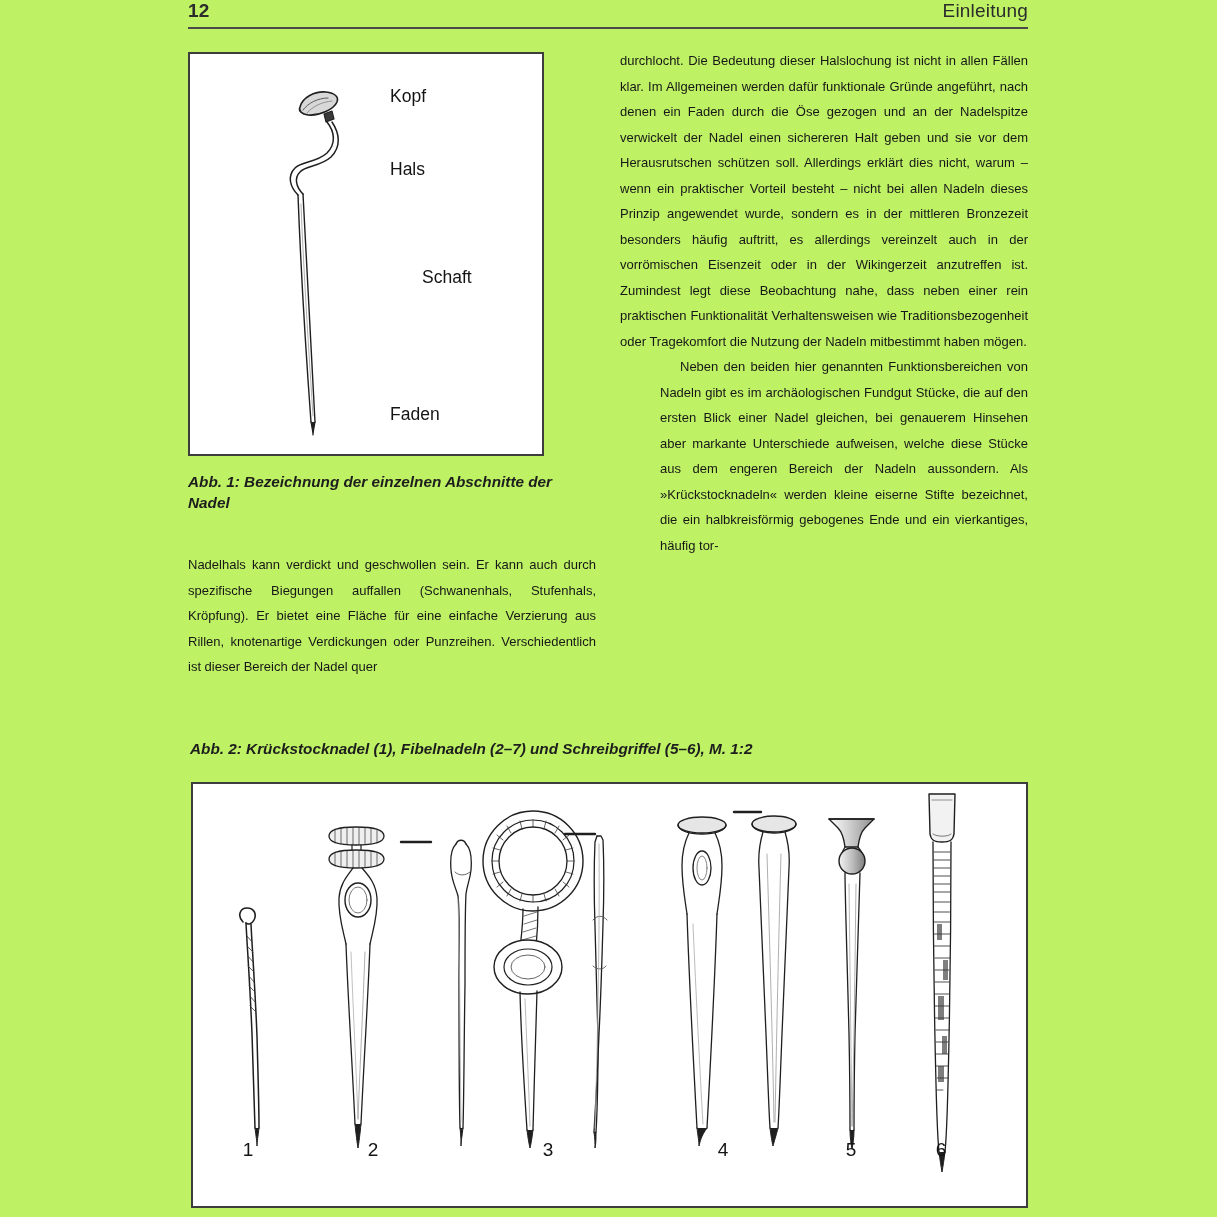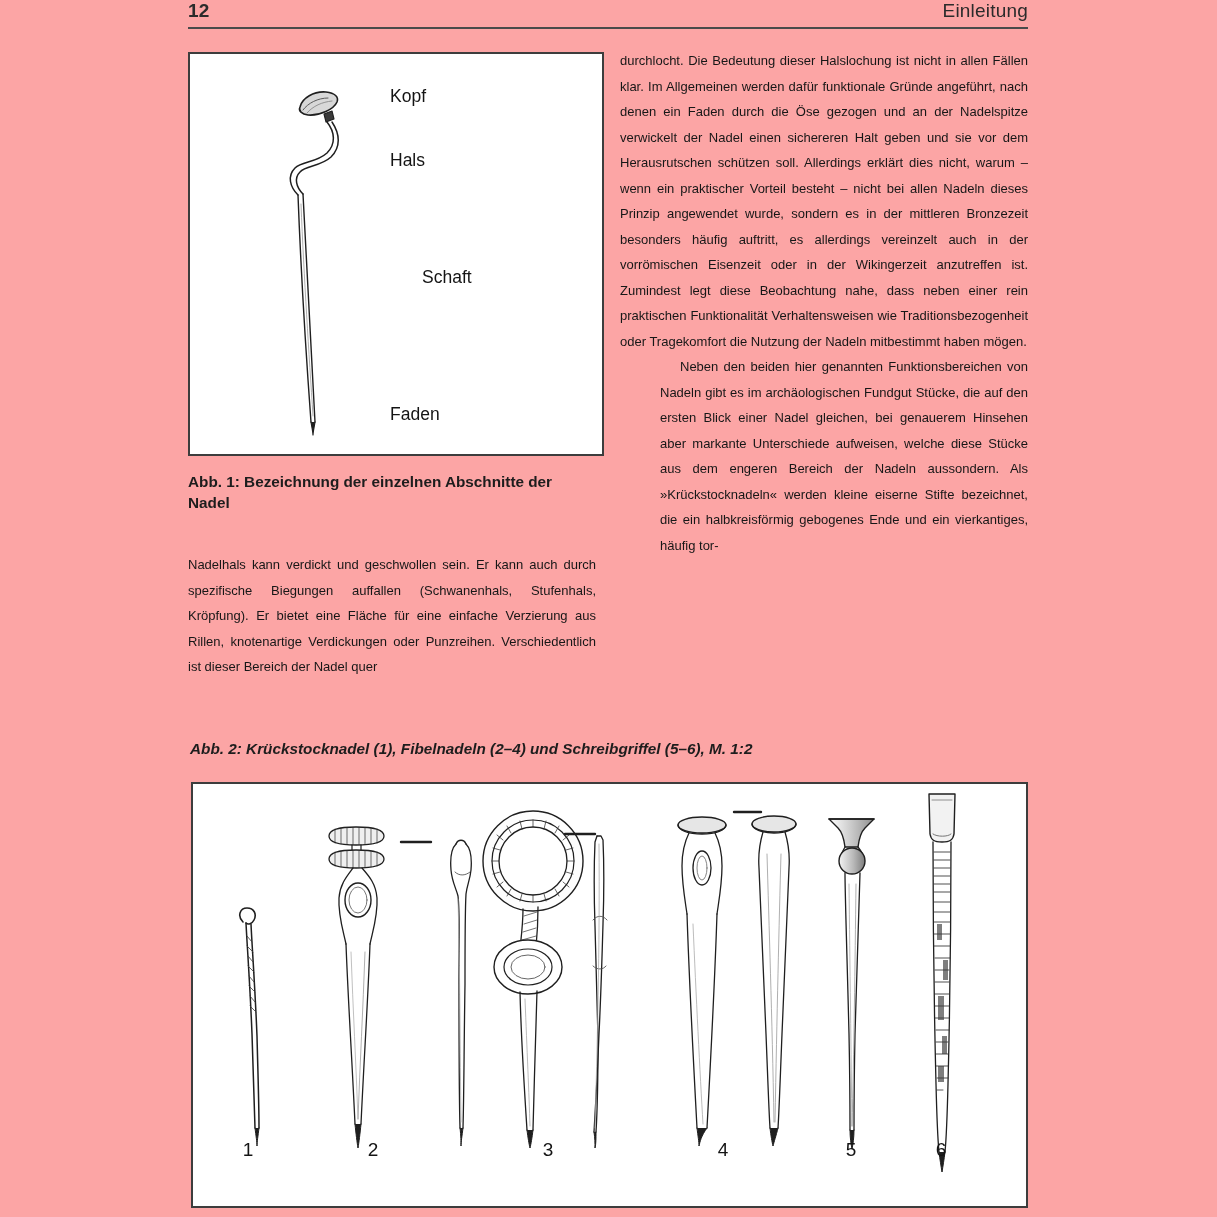--- a/index.html
+++ b/index.html
@@ -8,21 +8,21 @@
     background: #ffffff;
   }
   body {
     font-family: "Liberation Sans", sans-serif;
     color: #1a1a1a;
   }
   #page {
     position: relative;
     width: 1217px;
     height: 1217px;
-    background: #fca5a5;
+    background: #bef264;
     overflow: hidden;
   }
 
   
   #running-head {
     position: absolute;
     left: 188px;
     top: 0px;
     width: 840px;
     height: 34px;
@@ -66,40 +66,41 @@
   #col-left  { left: 188px; top: 552px; }
   #col-right { left: 620px; top: 48px;  }
   .col p { margin: 0; }
   .col p.indent { text-indent: 20px; margin-left: 40px; }
 
   
   #fig1-box {
     position: absolute;
     left: 188px;
     top: 52px;
-    width: 416px;
+    width: 356px;
     height: 404px;
     border: 2px solid #3d3d3d;
     background: #ffffff;
     box-sizing: border-box;
   }
   #fig1-svg { position: absolute; left: 0; top: 0; }
   .fig1-label {
     position: absolute;
     font-size: 17.5px;
     color: #141414;
     white-space: nowrap;
   }
   #fig1-cap {
     position: absolute;
     left: 188px;
     top: 471px;
     width: 400px;
     font-size: 15.3px;
     line-height: 21px;
+    font-style: italic;
     font-weight: bold;
     color: #1d1d1d;
   }
 
   
   #fig2-cap {
     position: absolute;
     left: 190px;
     top: 740px;
     width: 840px;
@@ -156,37 +157,37 @@
         <path d="M108 141 C111 220 116 300 121 368" stroke="#1f1f1f" stroke-width="1.4"></path>
         <path d="M113 140 C117 220 122 300 125 368" stroke="#1f1f1f" stroke-width="1.4"></path>
 
         <path d="M111 150 C114 225 119 300 123 362" stroke="#9a9a9a" stroke-width="0.8"></path>
 
         <path d="M121 368 C122 374 123 378 123 381 C123 378 124 374 125 368" fill="#1f1f1f" stroke="#1f1f1f" stroke-width="1.2"></path>
       </g>
     </svg>
 
     <span class="fig1-label" style="left:200px; top:32px;">Kopf</span>
-    <span class="fig1-label" style="left:200px; top:96px;">Hals</span>
+    <span class="fig1-label" style="left:200px; top:105px;">Hals</span>
     <span class="fig1-label" style="left:212px; top:213px;margin-left:20px;">Schaft</span>
     <span class="fig1-label" style="left:200px; top:350px;">Faden</span>
   </div>
 
   <div id="fig1-cap">Abb. 1: Bezeichnung der einzelnen Abschnitte der Nadel</div>
 
   <div id="col-left" class="col">
     <p>Nadelhals kann verdickt und geschwollen sein. Er kann auch durch spezifische Biegungen auffallen (Schwanenhals, Stufenhals, Kröpfung). Er bietet eine Fläche für eine einfache Verzierung aus Rillen, knotenartige Verdickungen oder Punzreihen. Verschiedentlich ist dieser Bereich der Nadel quer</p>
   </div>
 
   <div id="col-right" class="col">
     <p>durchlocht. Die Bedeutung dieser Halslochung ist nicht in allen Fällen klar. Im Allgemeinen werden dafür funktionale Gründe angeführt, nach denen ein Faden durch die Öse gezogen und an der Nadelspitze verwickelt der Nadel einen sichereren Halt geben und sie vor dem Herausrutschen schützen soll. Allerdings erklärt dies nicht, warum – wenn ein praktischer Vorteil besteht – nicht bei allen Nadeln dieses Prinzip angewendet wurde, sondern es in der mittleren Bronzezeit besonders häufig auftritt, es allerdings vereinzelt auch in der vorrömischen Eisenzeit oder in der Wikingerzeit anzutreffen ist. Zumindest legt diese Beobachtung nahe, dass neben einer rein praktischen Funktionalität Verhaltensweisen wie Traditionsbezogenheit oder Tragekomfort die Nutzung der Nadeln mitbestimmt haben mögen.</p>
     <p class="indent">Neben den beiden hier genannten Funktionsbereichen von Nadeln gibt es im archäologischen Fundgut Stücke, die auf den ersten Blick einer Nadel gleichen, bei genauerem Hinsehen aber markante Unterschiede aufweisen, welche diese Stücke aus dem engeren Bereich der Nadeln aussondern. Als »Krückstocknadeln« werden kleine eiserne Stifte bezeichnet, die ein halbkreisförmig gebogenes Ende und ein vierkantiges, häufig tor-</p>
   </div>
 
-  <div id="fig2-cap">Abb. 2: Krückstocknadel (1), Fibelnadeln (2–4) und Schreibgriffel (5–6), M. 1:2</div>
+  <div id="fig2-cap">Abb. 2: Krückstocknadel (1), Fibelnadeln (2–7) und Schreibgriffel (5–6), M. 1:2</div>
 
   <div id="fig2-box">
     <svg id="fig2-svg" width="833" height="422" viewBox="0 0 833 422">
       <defs>
         <linearGradient id="shade" x1="0" y1="0" x2="1" y2="0">
           <stop offset="0%" stop-color="#ffffff"></stop>
           <stop offset="45%" stop-color="#cfcfcf"></stop>
           <stop offset="100%" stop-color="#8f8f8f"></stop>
         </linearGradient>
         <linearGradient id="shade2" x1="0" y1="0" x2="1" y2="0">

